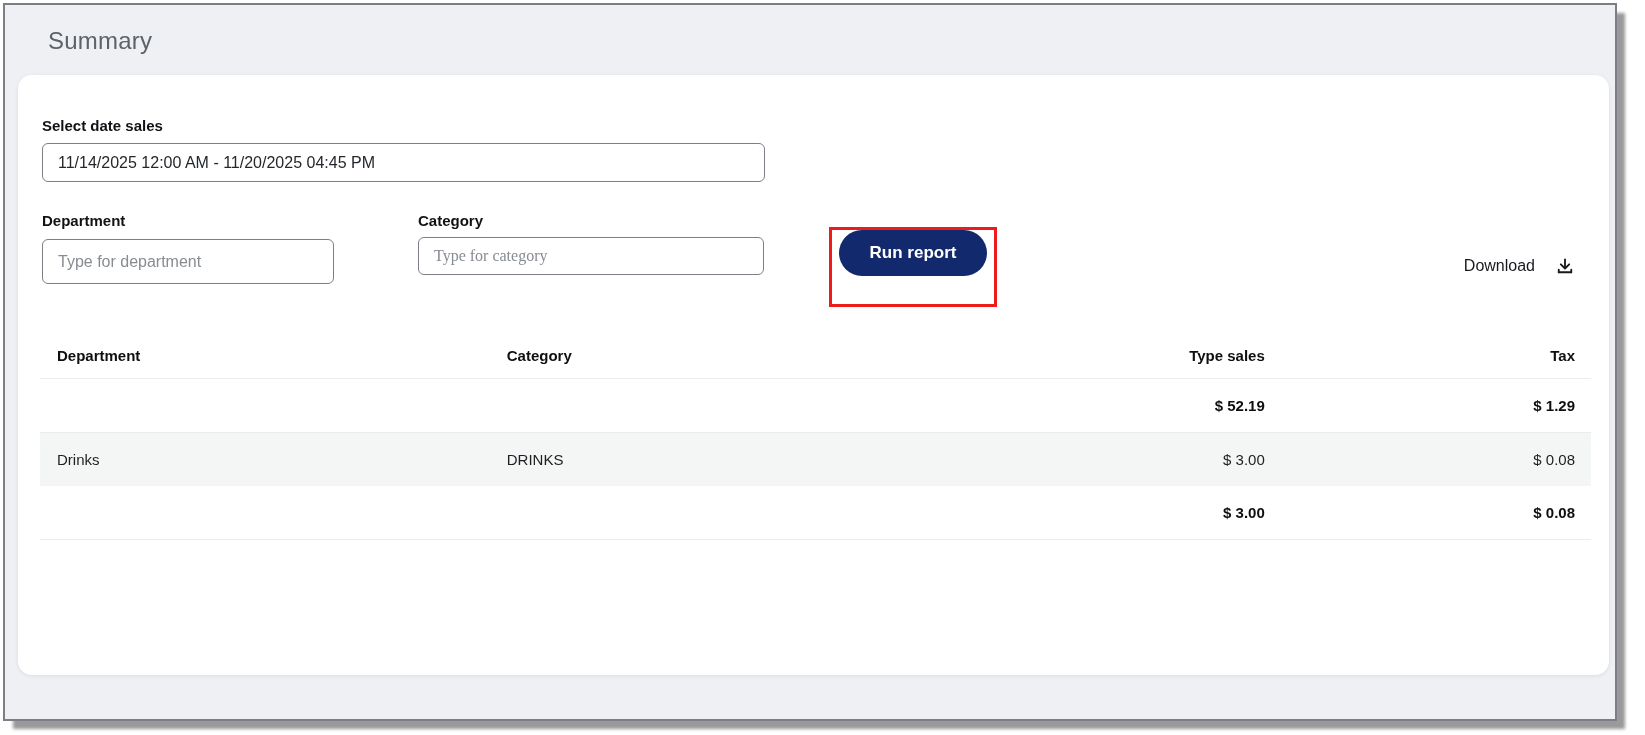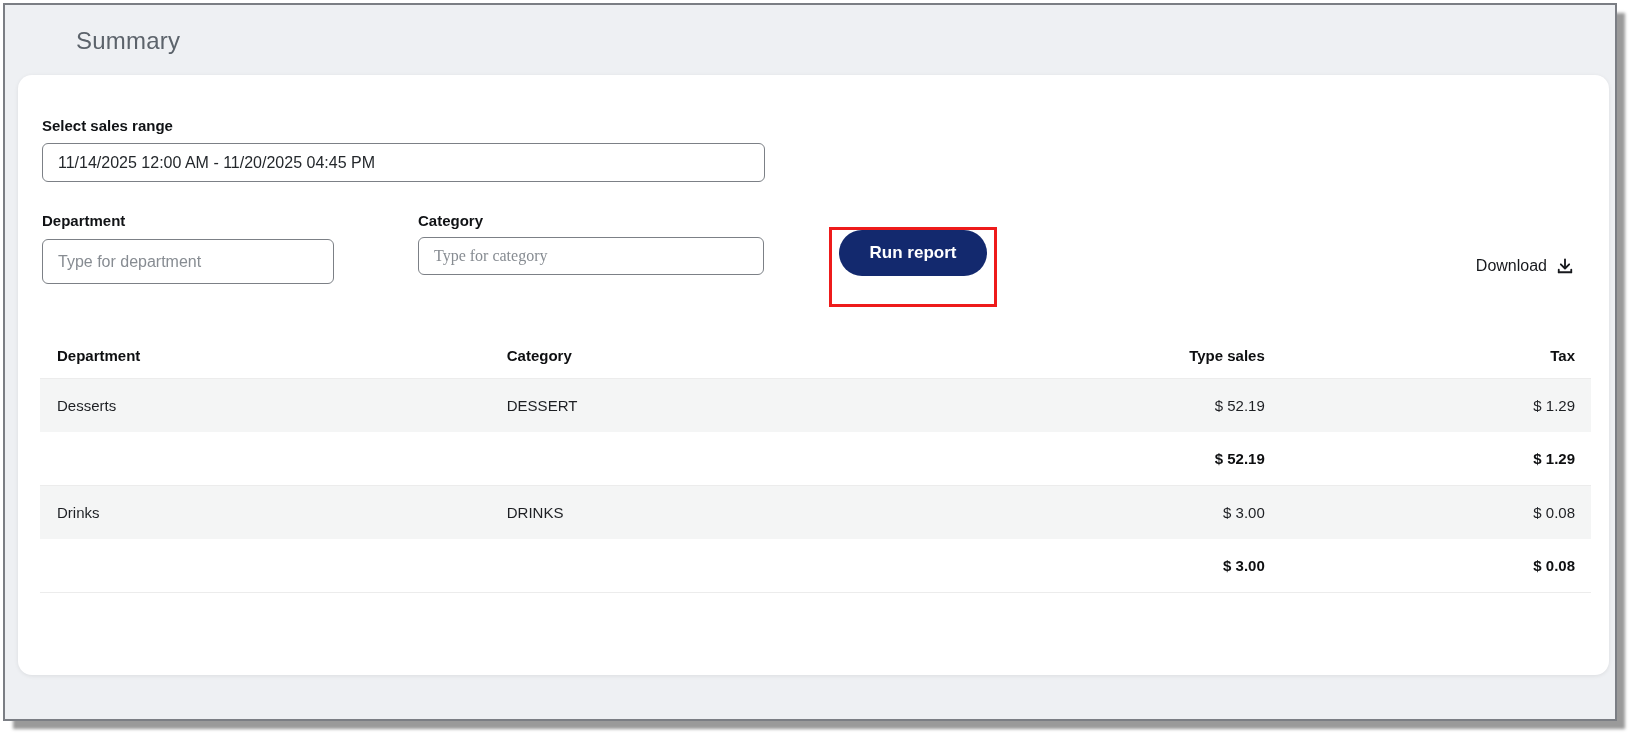--- a/index.html
+++ b/index.html
@@ -21,21 +21,20 @@
     background: #eef0f3;
     box-shadow: 9px 9px 3px -1px #9a9a9a;
   }
   .page-title {
     position: absolute;
     left: 43px;
     top: 22px;
     font-size: 24px;
     color: #5c636b;
     letter-spacing: 0.2px;
-    margin-left: 28px;
   }
   .card {
     position: absolute;
     left: 13px;
     top: 70px;
     width: 1591px;
     height: 600px;
     background: #ffffff;
     border-radius: 14px;
     box-shadow: 0 1px 4px rgba(0,0,0,0.08);
@@ -83,21 +82,21 @@
     font-weight: bold;
     cursor: pointer;
   }
   .download-link {
     position: absolute;
     right: 34px;
     top: 168px;
     height: 46px;
     display: flex;
     align-items: center;
-    gap: 8px;
+    gap: 20px;
     font-size: 16px;
     color: #17191d;
     cursor: pointer;
     margin-left: 32px;
   }
   .download-link svg { display: block; }
   .report-table {
     position: absolute;
     left: 22px;
     top: 257px;
@@ -128,21 +127,21 @@
 </style>
 </head>
 <body>
 
 <div class="frame">
 
   <div class="page-title">Summary</div>
 
   <div class="card">
 
-    <div class="field-label" style="left:24px; top:42px;">Select sales range</div>
+    <div class="field-label" style="left:24px; top:42px;">Select date sales</div>
     <input class="text-input" style="left: 24px; top: 68px; width: 723px; height: 39px;" value="11/14/2025 12:00 AM - 11/20/2025 04:45 PM">
 
     <div class="field-label" style="left:24px; top:137px;">Department</div>
     <input class="text-input" style="left: 24px; top: 164px; width: 292px; height: 45px;" placeholder="Type for department">
 
     <div class="field-label" style="left:400px; top:137px;">Category</div>
     <input class="text-input" style="left: 400px; top: 162px; width: 346px; height: 38px; font-family: Liberation Serif, serif;" placeholder="Type for category">
 
     <div class="annotation-box">
       <button class="run-btn">Run report</button>
@@ -170,26 +169,20 @@
         </colgroup>
       <thead>
         <tr>
           <th class="left">Department</th>
           <th class="left">Category</th>
           <th class="right">Type sales</th>
           <th class="right">Tax</th>
         </tr>
       </thead>
       <tbody>
-        <tr class="row-data">
-          <td class="left">Desserts</td>
-          <td class="left">DESSERT</td>
-          <td class="right">$ 52.19</td>
-          <td class="right">$ 1.29</td>
-        </tr>
         <tr class="row-subtotal">
           <td class="left"></td>
           <td class="left"></td>
           <td class="right">$ 52.19</td>
           <td class="right">$ 1.29</td>
         </tr>
         <tr class="row-data">
           <td class="left">Drinks</td>
           <td class="left">DRINKS</td>
           <td class="right">$ 3.00</td>

